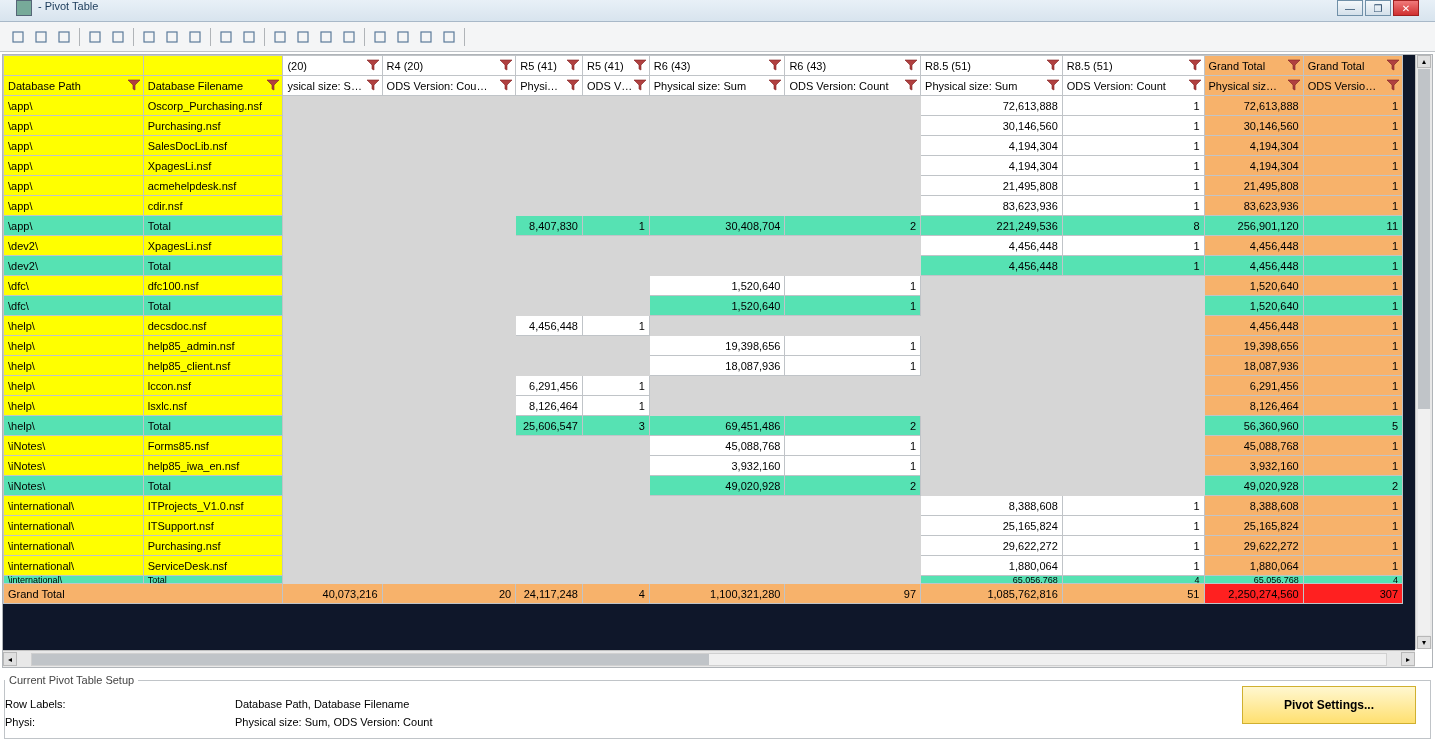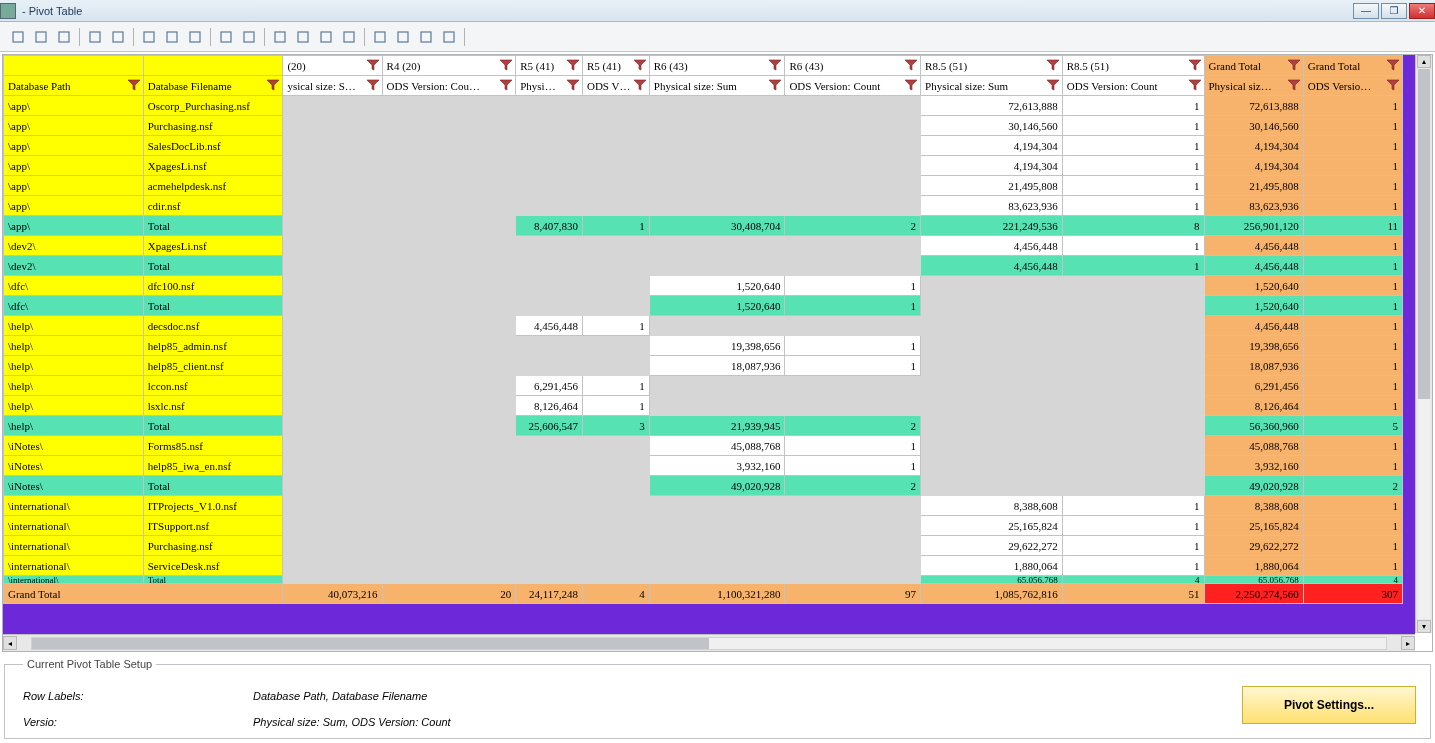--- a/index.html
+++ b/index.html
@@ -1,20 +1,20 @@
 <!DOCTYPE html>
 <html><head>
 <meta charset="utf-8">
 <style>
 * { box-sizing: border-box; margin: 0; padding: 0; }
 html, body { height: 100%; font-family: "Segoe UI", Tahoma, sans-serif; font-size: 11px; overflow: hidden; }
 body { background: #fff; display: flex; flex-direction: column; }
 
 
-.titlebar { height: 22px; background: linear-gradient(#e8f0f7,#d8e4ee); border-bottom: 1px solid #a8b8c8; display: flex; align-items: center; padding: 0 0; }
+.titlebar { height: 22px; background: linear-gradient(#e8f0f7,#d8e4ee); border-bottom: 1px solid #a8b8c8; display: flex; align-items: flex-start; padding: 0 16px; }
 .titlebar .appicon { width: 16px; height: 16px; background:#7a9; border:1px solid #567; margin-right:6px; }
 .titlebar .title { flex:1; color:#1a3a5a; }
 .winbtns { display:flex; gap:2px; }
 .winbtn { width:26px; height:16px; border:1px solid #7090a8; background:linear-gradient(#f4f8fb,#d4e0ea); display:flex; align-items:center; justify-content:center; font-size:10px; color:#2a4a6a; cursor:default; }
 .winbtn.close { background:linear-gradient(#f07a7a,#d03030); border-color:#a02020; color:#fff; }
 
 
 .toolbar { height:30px; background:#f4f5f6; border-bottom:1px solid #c0c4c8; display:flex; align-items:center; padding:2px 8px; gap:3px; }
 .tb-btn { width:20px; height:20px; border:1px solid transparent; display:flex; align-items:center; justify-content:center; cursor:default; }
 .tb-sep { width:1px; height:18px; background:#b0b4b8; margin:0 2px; }
@@ -25,21 +25,21 @@
 .grid-vscroll { position:absolute; right:0; top:0; bottom:18px; width:17px; background:#e8e8e8; border-left:1px solid #c0c0c0; }
 .grid-hscroll { position:absolute; left:0; right:17px; bottom:0; height:17px; background:#e8e8e8; border-top:1px solid #c0c0c0; display:flex; align-items:center; }
 .grid-hscroll .htrack { flex:1; height:13px; background:#f0f0f0; border:1px solid #d0d0d0; margin:0 14px; position:relative; }
 .grid-hscroll .hthumb { position:absolute; left:0; width:50%; top:0; bottom:0; background:#c0c4c8; }
 .hbtn { width:14px; height:14px; border:1px solid #b8b8b8; background:#e0e0e0; font-size:8px; display:flex; align-items:center; justify-content:center; }
 .grid-vscroll .vtrack { position:absolute; top:14px; bottom:14px; left:2px; right:2px; background:#f0f0f0; }
 .grid-vscroll .vthumb { position:absolute; top:0; height:60%; left:0; right:0; background:#c0c4c8; }
 .vbtn { position:absolute; left:1px; right:1px; height:13px; border:1px solid #b8b8b8; background:#e0e0e0; font-size:8px; display:flex; align-items:center; justify-content:center; }
 .vbtn.up{top:0;} .vbtn.dn{bottom:0;}
 
-.grid { position:absolute; left:0; top:0; right:17px; bottom:17px; overflow:hidden; background:#6d28d9;font-family:Liberation Serif, serif; }
+.grid { position:absolute; left:0; top:0; right:17px; bottom:17px; overflow:hidden; background:#0f172a; }
 table { border-collapse:collapse; table-layout:fixed; width:1400px; }
 th,td { border:1px solid #c0c4c8; height:20px; padding:0 4px; white-space:nowrap; overflow:hidden; text-overflow:ellipsis; }
 td { background:#fff; }
 td.num { text-align:right; }
 td.blank { background:#d6d6d6; border-color:#d6d6d6; }
 
 
 tr.h1 th, tr.h2 th { background:#fff; font-weight:normal; text-align:left; position:relative; }
 tr.h1 th.yellow, tr.h2 th.yellow { background:#ffff00; }
 tr.h1 th.orange { background:#f7b26b; }
@@ -49,23 +49,23 @@
 
 
 td.rowlabel { background:#ffff00; }
 td.total-row { background:#56e2b3; }
 td.gt-row { background:#f7b26b; }
 td.gt-cell { background:#f7b26b; }
 td.gt-total { background:#56e2b3; }
 td.red { background:#ff2020; color:#000;margin-top:47px; }
 
 
-.footer { border:1px solid #c0c4c8; margin:4px; padding:6px 18px 10px; position:relative; }
+.footer { border:1px solid #c0c4c8; margin:4px; padding:6px 0 10px; position:relative; }
 .footer legend { font-size:11px; padding:0 4px; color:#444; }
-.frow { display:flex; margin-top:14px;font-style:italic; }
+.frow { display:flex; margin-top:6px; }
 .frow .flabel { width:230px; }
 .change-btn { position:absolute; right:14px; bottom:14px; width:174px; height:38px; background:linear-gradient(#fff7d0,#ffe070); border:1px solid #d0b030; font-weight:bold; font-size:12px; cursor:default; display:flex; align-items:center; justify-content:center; }
 
 
 col.c0{width:138px;} col.c1{width:138px;}
 col.c2{width:98px;} col.c3{width:132px;} col.c4{width:66px;} col.c5{width:66px;}
 col.c6{width:134px;} col.c7{width:134px;} col.c8{width:140px;} col.c9{width:140px;}
 col.c10{width:98px;} col.c11{width:98px;}
 </style>
 </head>
@@ -496,21 +496,21 @@
             <td class="num gt-cell">8,126,464</td>
             <td class="num gt-cell">1</td>
           </tr>
           <tr>
             <td class="total-row">\help\</td>
             <td class="total-row">Total</td>
             <td class="blank"></td>
             <td class="blank"></td>
             <td class="num total-row">25,606,547</td>
             <td class="num total-row">3</td>
-            <td class="num total-row">21,939,945</td>
+            <td class="num total-row">69,451,486</td>
             <td class="num total-row">2</td>
             <td class="blank"></td>
             <td class="blank"></td>
             <td class="num gt-total">56,360,960</td>
             <td class="num gt-total">5</td>
           </tr>
           <tr>
             <td class="rowlabel">\iNotes\</td>
             <td class="rowlabel">Forms85.nsf</td>
             <td class="blank"></td>
@@ -655,18 +655,18 @@
 </div>
 
 <fieldset class="footer">
   <legend>Current Pivot Table Setup</legend>
   <div id="footer-rows">
       <div class="frow">
         <div class="flabel">Row Labels:</div>
         <div>Database Path, Database Filename</div>
       </div>
       <div class="frow">
-        <div class="flabel">Versio:</div>
+        <div class="flabel">Physi:</div>
         <div>Physical size: Sum, ODS Version: Count</div>
       </div>
     </div>
   <div class="change-btn">Pivot Settings...</div>
 </fieldset>
 
 </body></html>

